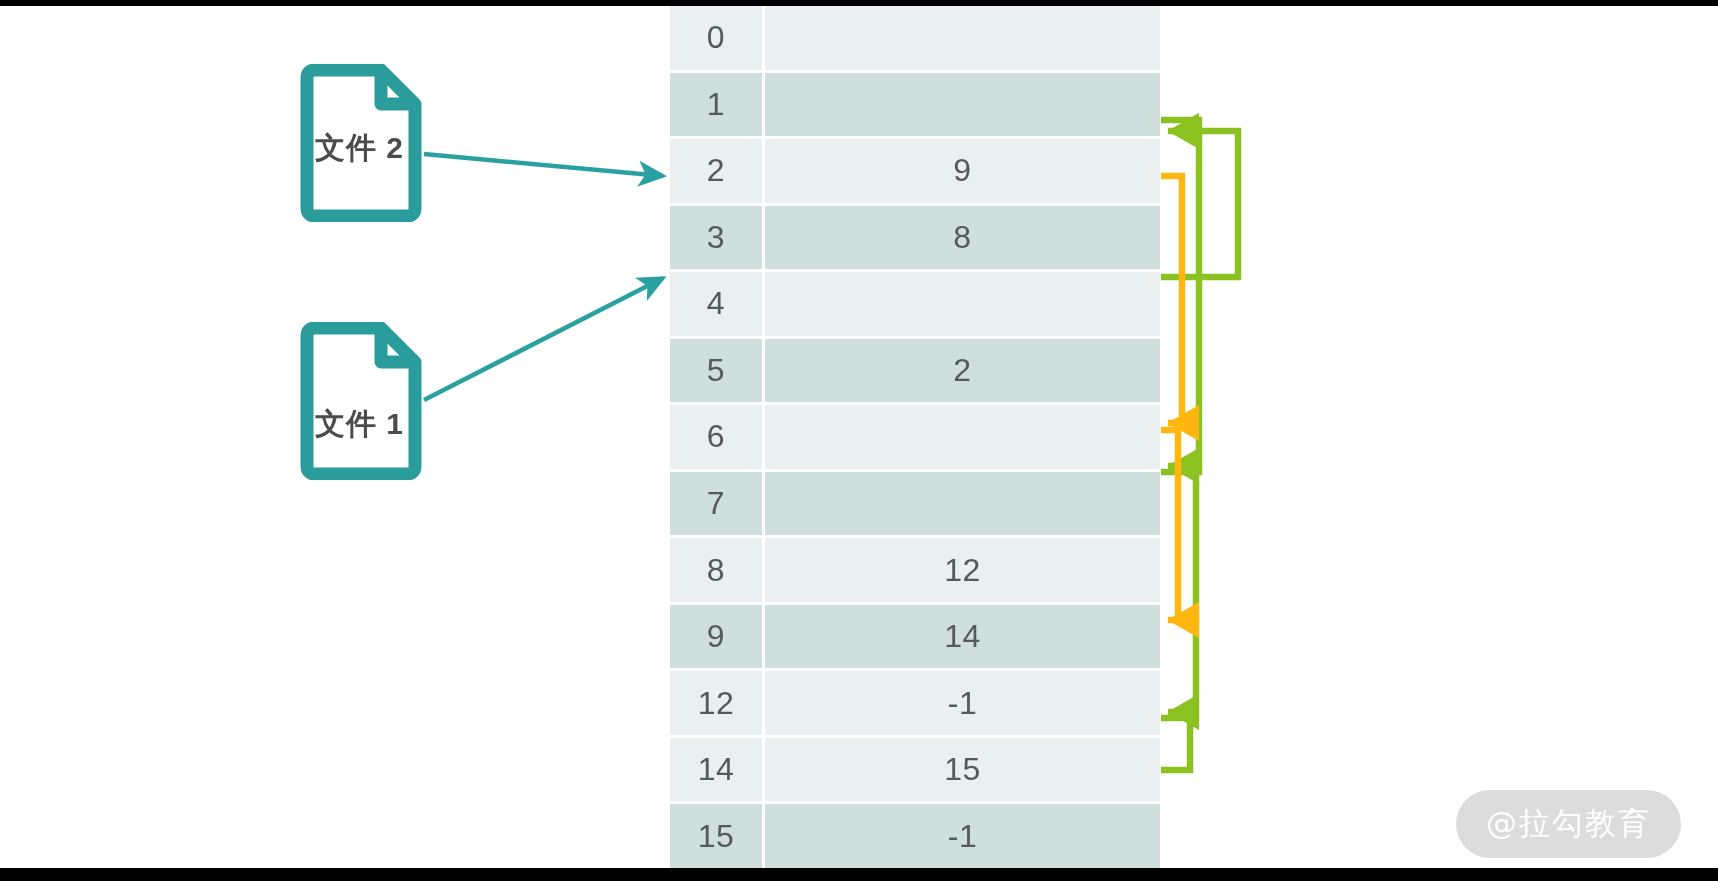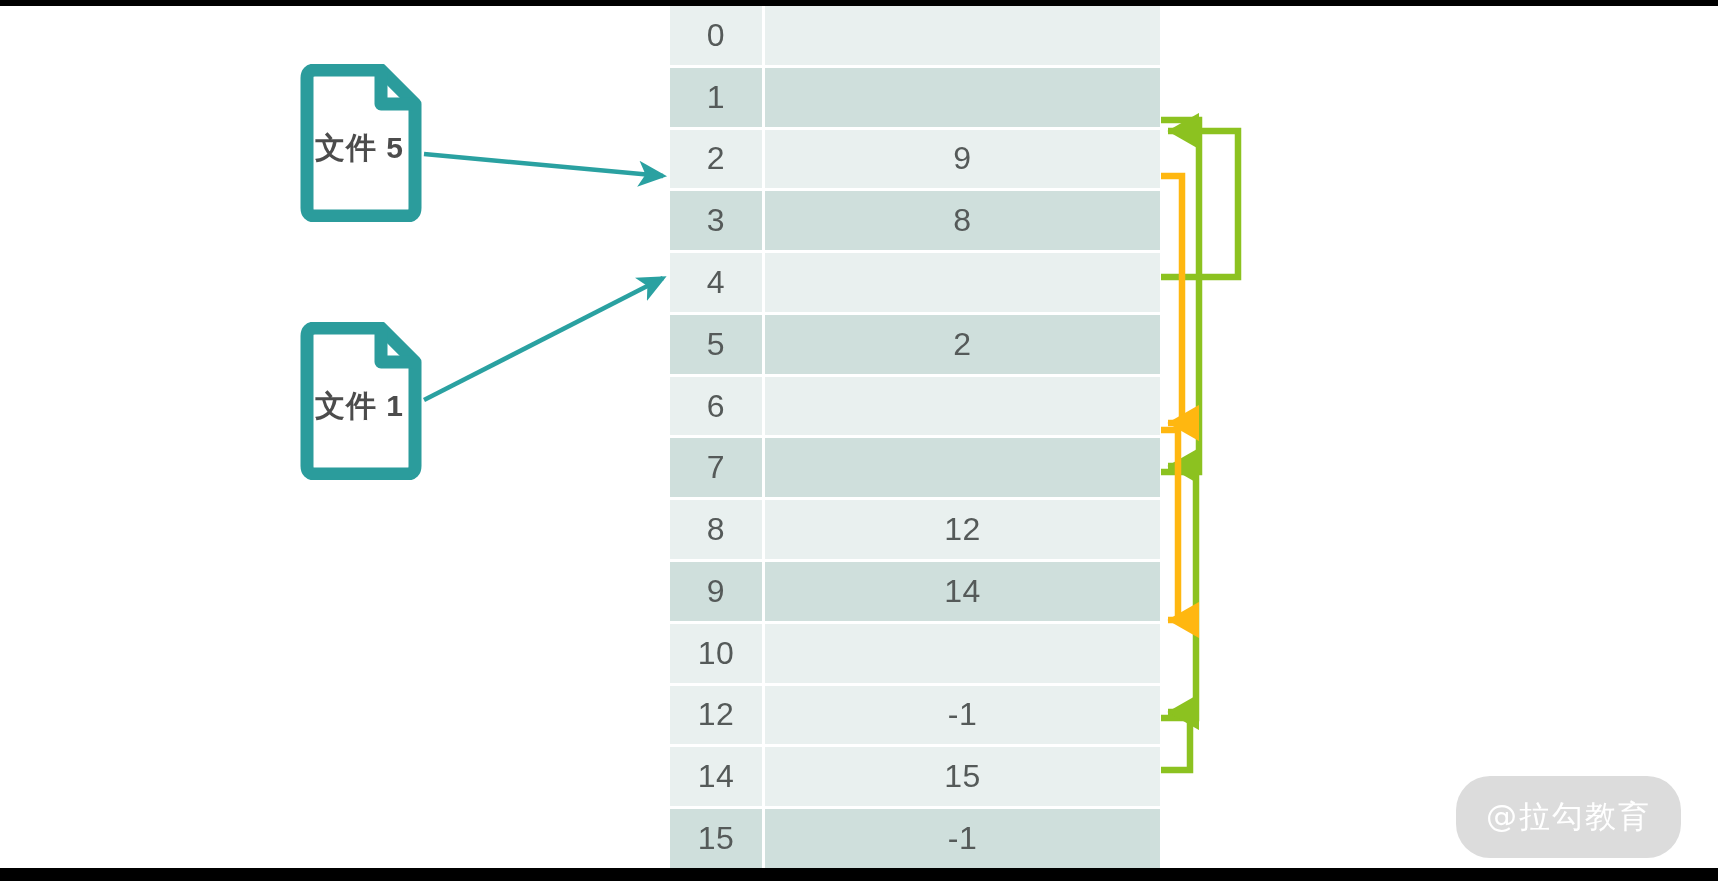--- a/index.html
+++ b/index.html
@@ -36,30 +36,30 @@
   
   .file-icon{position:absolute;width:133px;height:158px;}
   #file-icon-2{left:293px;top:64px;}
   #file-icon-1{left:293px;top:322px;}
   .file-icon svg{display:block;width:100%;height:100%;}
   .file-label{
     position:absolute;width:133px;text-align:center;
     color:#4c4c4c;font-size:30px;font-weight:bold;letter-spacing:1px;
   }
   #file-label-2{left:293px;top:128px;}
-  #file-label-1{left:293px;top:386px;}
+  #file-label-1{left:293px;top:404px;}
 
   
   #arrows{position:absolute;left:0;top:0;width:1718px;height:881px;pointer-events:none;}
 
   
   #watermark{
     position:absolute;right:37px;bottom:23px;
     background:#dcdcdc;border-radius:34px;
-    padding:20px 30px;color:#ffffff;font-size:31px;letter-spacing:2px;
+    padding:13px 30px;color:#ffffff;font-size:31px;letter-spacing:2px;
     font-family:"DejaVu Sans",sans-serif;
   }
 </style>
 </head>
 <body>
 
 <div id="stage">
 
   <div class="letterbox" id="bar-top"></div>
 
@@ -98,44 +98,40 @@
     </div>
     <div class="fat-row row-light">
       <div class="cell-index">8</div>
       <div class="cell-value">12</div>
     </div>
     <div class="fat-row row-dark">
       <div class="cell-index">9</div>
       <div class="cell-value">14</div>
     </div>
     <div class="fat-row row-light">
-      <div class="cell-index">10</div>
-      <div class="cell-value"></div>
-    </div>
-    <div class="fat-row row-light">
       <div class="cell-index">12</div>
       <div class="cell-value">-1</div>
     </div>
     <div class="fat-row row-light">
       <div class="cell-index">14</div>
       <div class="cell-value">15</div>
     </div>
     <div class="fat-row row-dark">
       <div class="cell-index">15</div>
       <div class="cell-value">-1</div>
     </div>
   </div>
 
   <div class="file-icon" id="file-icon-2">
     <svg viewBox="0 0 133 158" xmlns="http://www.w3.org/2000/svg">
       <path d="M14 14 Q14 6 22 6 L88 6 L122 40 L122 144 Q122 152 114 152 L22 152 Q14 152 14 144 Z" fill="#ffffff" stroke="#2b9c9c" stroke-width="13" stroke-linejoin="round"></path>
       <path d="M88 8 L88 40 L120 40" fill="none" stroke="#2b9c9c" stroke-width="13" stroke-linejoin="round"></path>
     </svg>
   </div>
-  <div class="file-label" id="file-label-2">文件 5</div>
+  <div class="file-label" id="file-label-2">文件 2</div>
 
   <div class="file-icon" id="file-icon-1">
     <svg viewBox="0 0 133 158" xmlns="http://www.w3.org/2000/svg">
       <path d="M14 14 Q14 6 22 6 L88 6 L122 40 L122 144 Q122 152 114 152 L22 152 Q14 152 14 144 Z" fill="#ffffff" stroke="#2b9c9c" stroke-width="13" stroke-linejoin="round"></path>
       <path d="M88 8 L88 40 L120 40" fill="none" stroke="#2b9c9c" stroke-width="13" stroke-linejoin="round"></path>
     </svg>
   </div>
   <div class="file-label" id="file-label-1">文件 1</div>
 
   <svg id="arrows" viewBox="0 0 1718 881" xmlns="http://www.w3.org/2000/svg">

